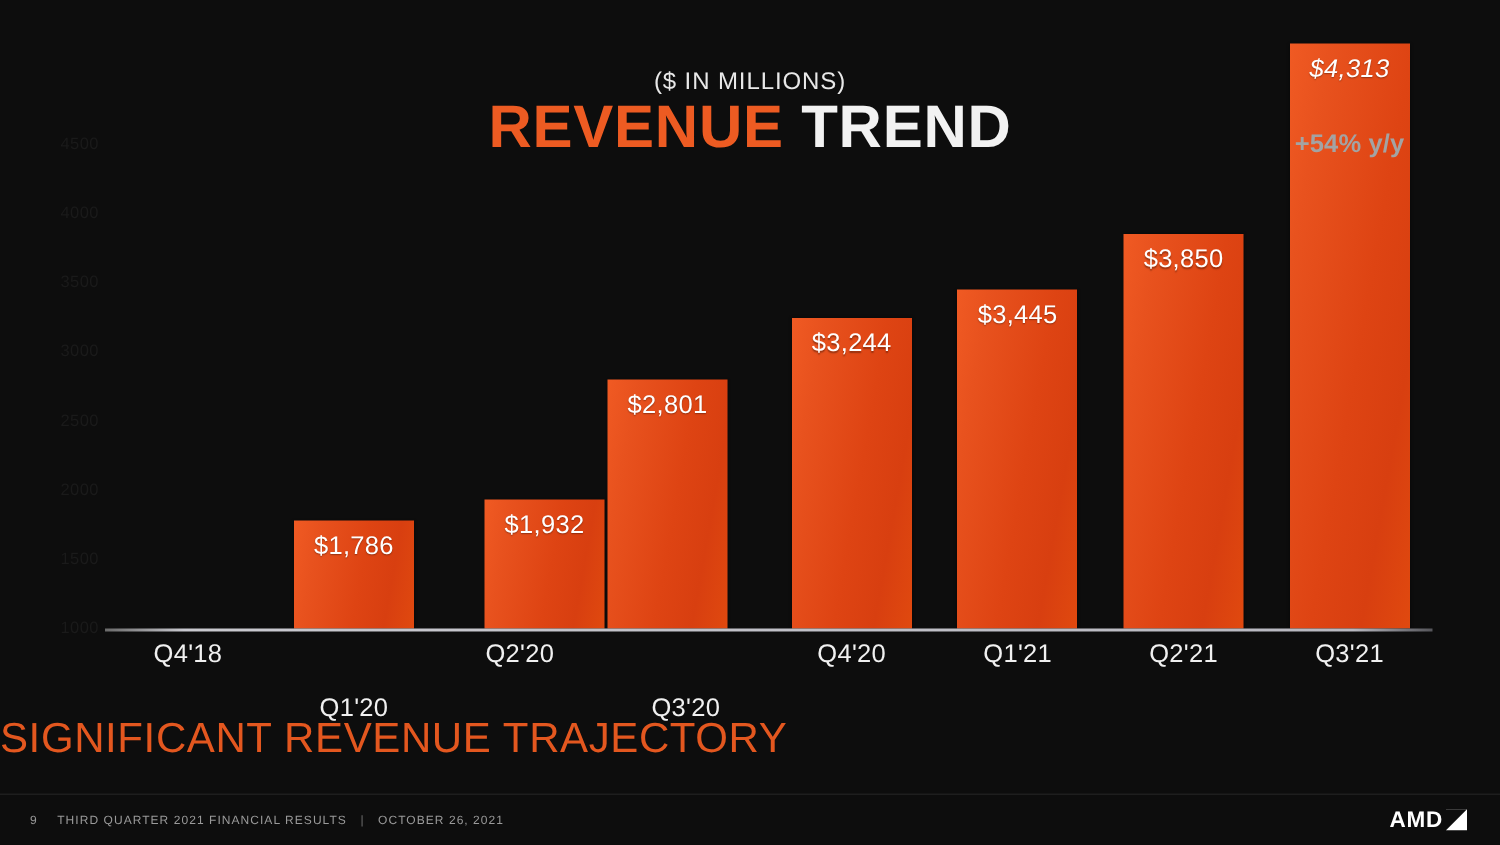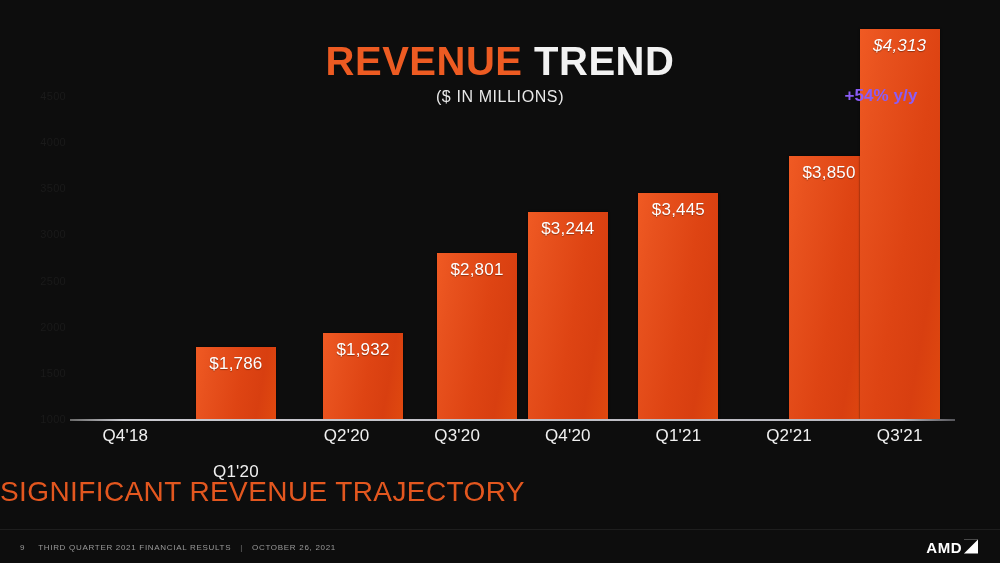--- a/index.html
+++ b/index.html
@@ -93,24 +93,24 @@
     font-size:17px;
     color:#F0F0F0;
     letter-spacing:0.2px;
     white-space:nowrap;
   }
 
   
   #growth-note {
     position:absolute;
     top:88px;
-    text-align:left;
+    text-align:center;
     font-size:17px;
     font-weight:bold;
-    color:#8b5cf6;
+    color:#a3a3a3;
     letter-spacing:0.1px;
     white-space:nowrap;
   }
 
   
   #tagline {
     position:absolute;
     left:0; top:476px; width:1000px;
     font-size:28px;
     color:#E3571F;
@@ -172,22 +172,22 @@
     border-top:7px solid transparent;
     z-index:2;
   }
 </style>
 </head>
 <body>
 
 <div id="slide">
 
   <div id="title-block">
+    <div id="subtitle">($ IN MILLIONS)</div>
     <div id="main-title"><span class="accent">REVENUE</span><span class="plain"> TREND</span></div>
-    <div id="subtitle">($ IN MILLIONS)</div>
   </div>
 
   <div id="yaxis">
       <div class="ytick" style="top: 0px;">4500</div>
       <div class="ytick" style="top: 46.1429px;">4000</div>
       <div class="ytick" style="top: 92.2857px;">3500</div>
       <div class="ytick" style="top: 138.429px;">3000</div>
       <div class="ytick" style="top: 184.571px;">2500</div>
       <div class="ytick" style="top: 230.714px;">2000</div>
       <div class="ytick" style="top: 276.857px;">1500</div>
@@ -198,36 +198,36 @@
       <div class="bar-slot" style="left: 125.938px; width: 80px;">
         <div class="bar" title="Q1'20 $1,786" style="height: 72px;">
           <div class="bar-value">$1,786</div>
         </div>
       </div>
       <div class="bar-slot" style="left: 253px; width: 80px;">
         <div class="bar" title="Q2'20 $1,932" style="height: 86.0103px;">
           <div class="bar-value">$1,932</div>
         </div>
       </div>
-      <div class="bar-slot" style="left: 367px; width: 80px;">
+      <div class="bar-slot" style="left: 335px; width: 80px;">
         <div class="bar" title="Q3'20 $2,801" style="height: 166.207px;">
           <div class="bar-value">$2,801</div>
         </div>
       </div>
       <div class="bar-slot" style="left: 457.812px; width: 80px;">
         <div class="bar" title="Q4'20 $3,244" style="height: 207.089px;">
           <div class="bar-value">$3,244</div>
         </div>
       </div>
       <div class="bar-slot" style="left: 568.438px; width: 80px;">
         <div class="bar" title="Q1'21 $3,445" style="height: 225.639px;">
           <div class="bar-value">$3,445</div>
         </div>
       </div>
-      <div class="bar-slot" style="left: 679.062px; width: 80px; margin-left: 40px;">
+      <div class="bar-slot" style="left: 679.062px; width: 80px;">
         <div class="bar" title="Q2'21 $3,850" style="height: 263.014px;">
           <div class="bar-value">$3,850</div>
         </div>
       </div>
       <div class="bar-slot" style="left: 789.688px; width: 80px;">
         <div class="bar" title="Q3'21 $4,313" style="height: 390px; font-style: italic;">
           <div class="bar-value">$4,313</div>
         </div>
       </div>
     </div>
@@ -247,18 +247,18 @@
     </div>
     <div id="amd-logo">
       <span id="amd-wordmark">AMD</span>
       <span id="amd-arrow-box"></span>
     </div>
   </div>
 
 <div class="xlabel" style="left: 70px; width: 110.625px;">Q4'18</div>
     <div class="xlabel" style="left: 180.625px; width: 110.625px; margin-top: 36px;">Q1'20</div>
     <div class="xlabel" style="left: 291.25px; width: 110.625px;">Q2'20</div>
-    <div class="xlabel" style="left: 401.875px; width: 110.625px;">Q3'20</div>
+    <div class="xlabel" style="left: 401.875px; width: 110.625px; margin-top: 36px;">Q3'20</div>
     <div class="xlabel" style="left: 512.5px; width: 110.625px;">Q4'20</div>
     <div class="xlabel" style="left: 623.125px; width: 110.625px;">Q1'21</div>
     <div class="xlabel" style="left: 733.75px; width: 110.625px;">Q2'21</div>
     <div class="xlabel" style="left: 844.375px; width: 110.625px;">Q3'21</div>
   </div>
 
 </body></html>

